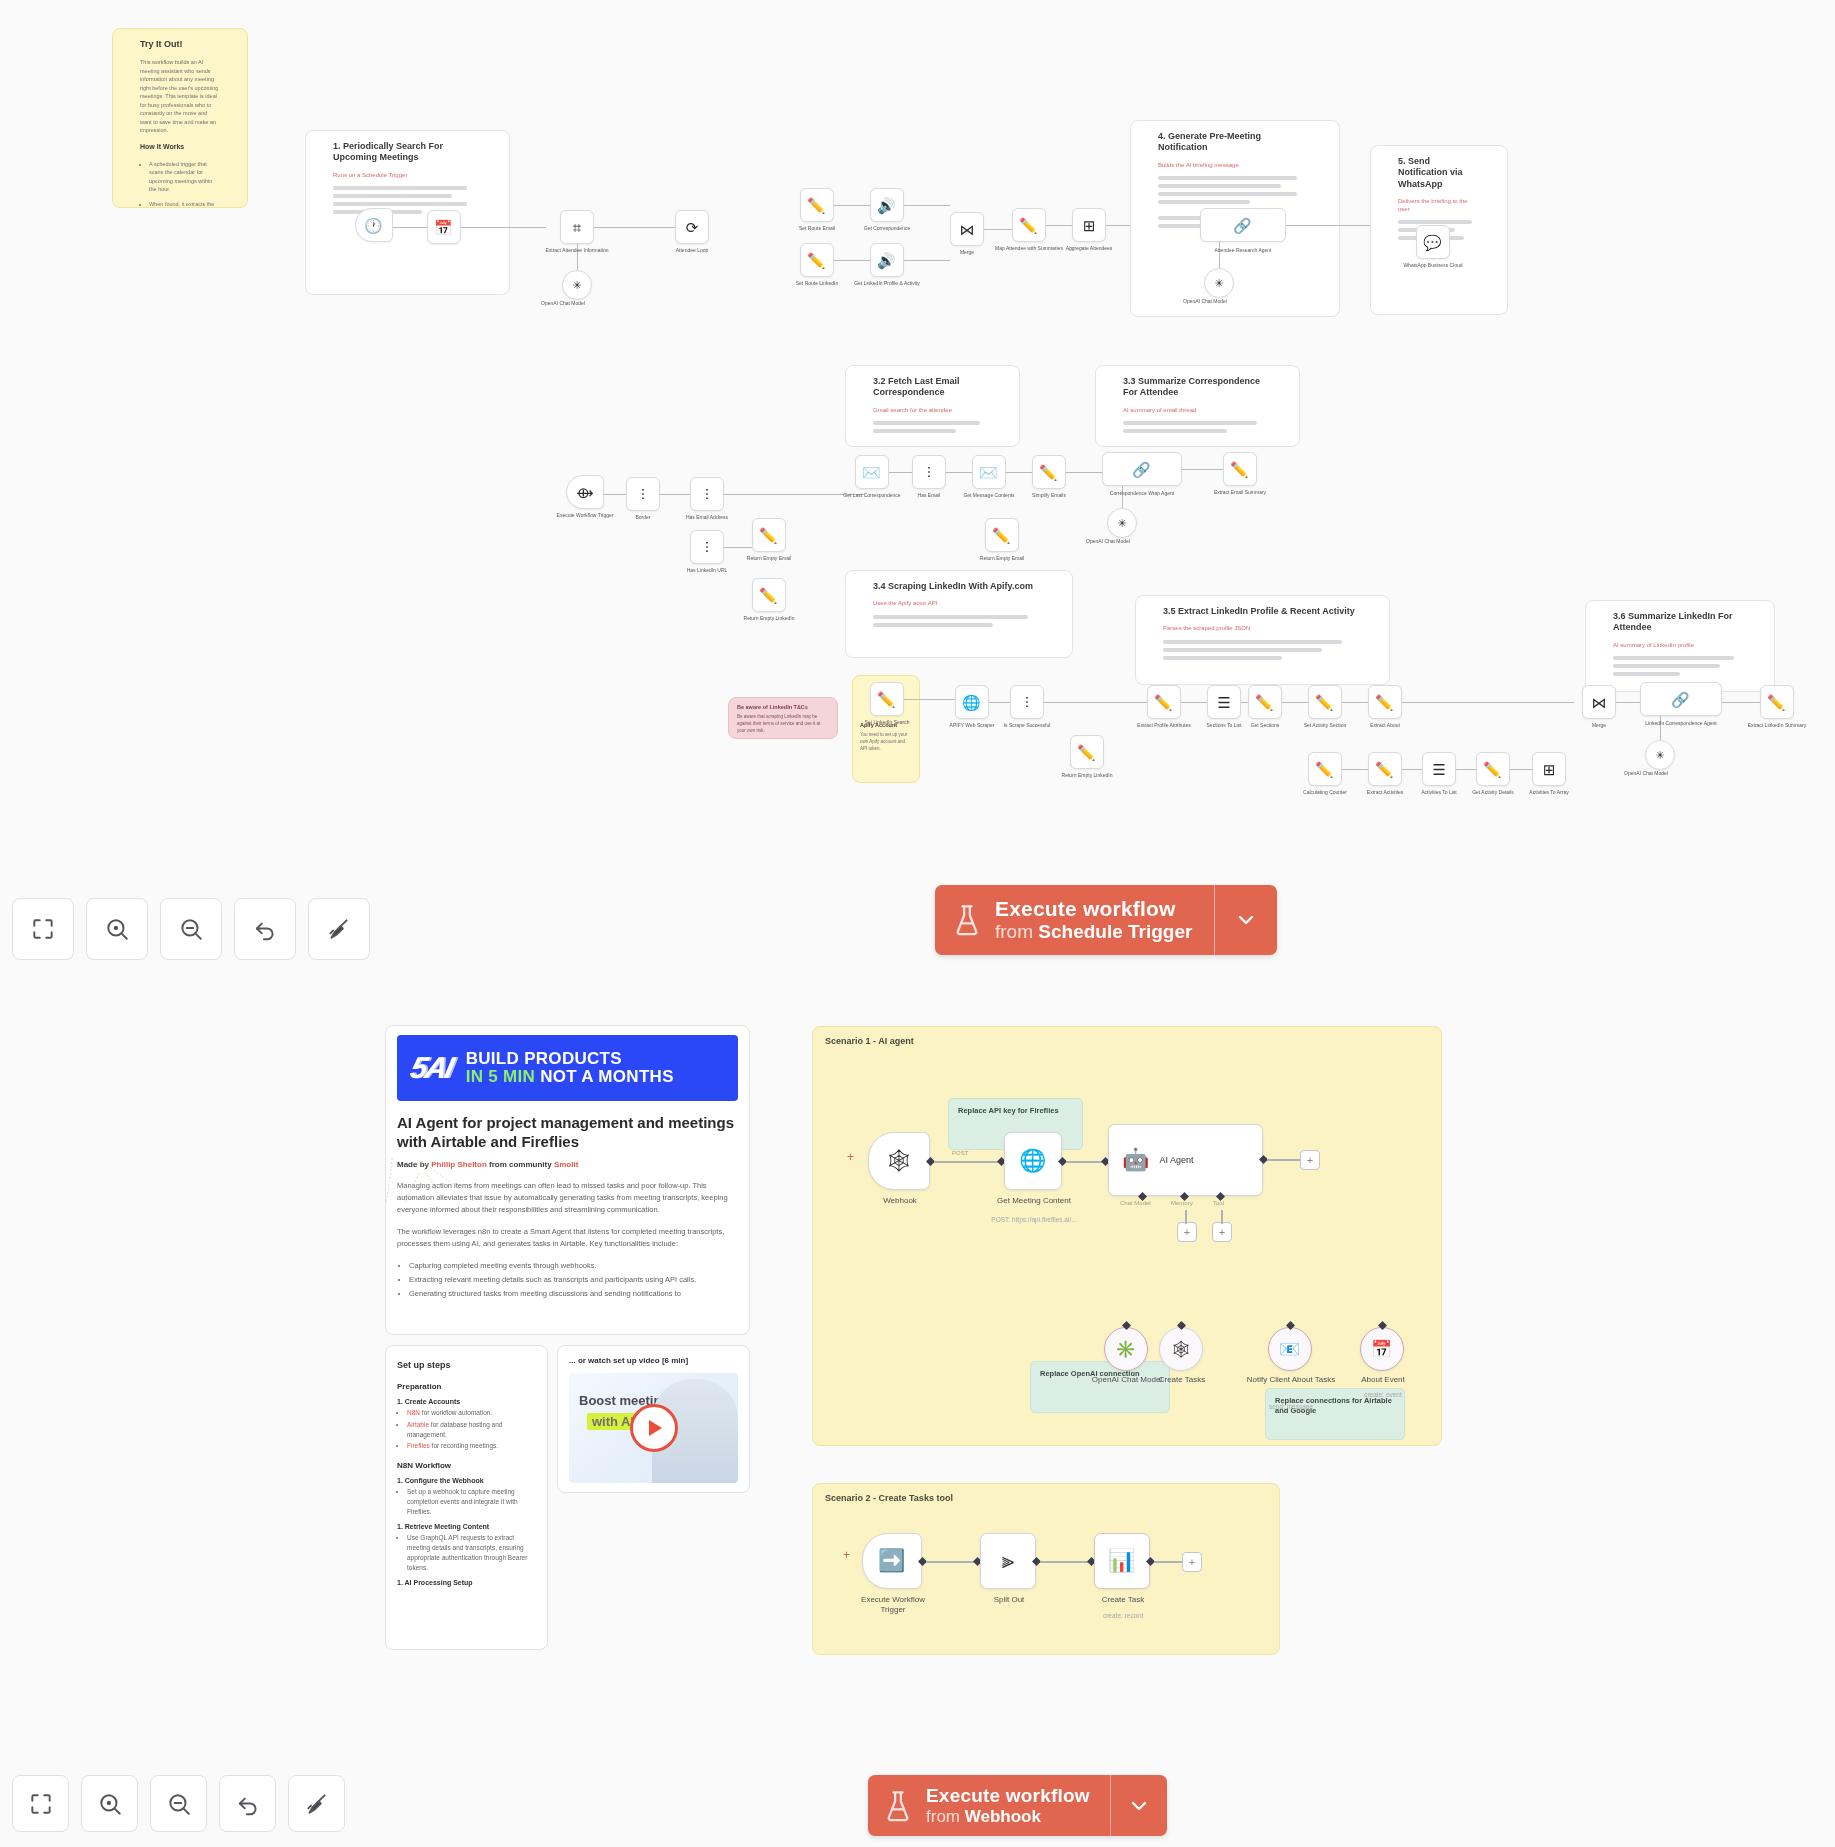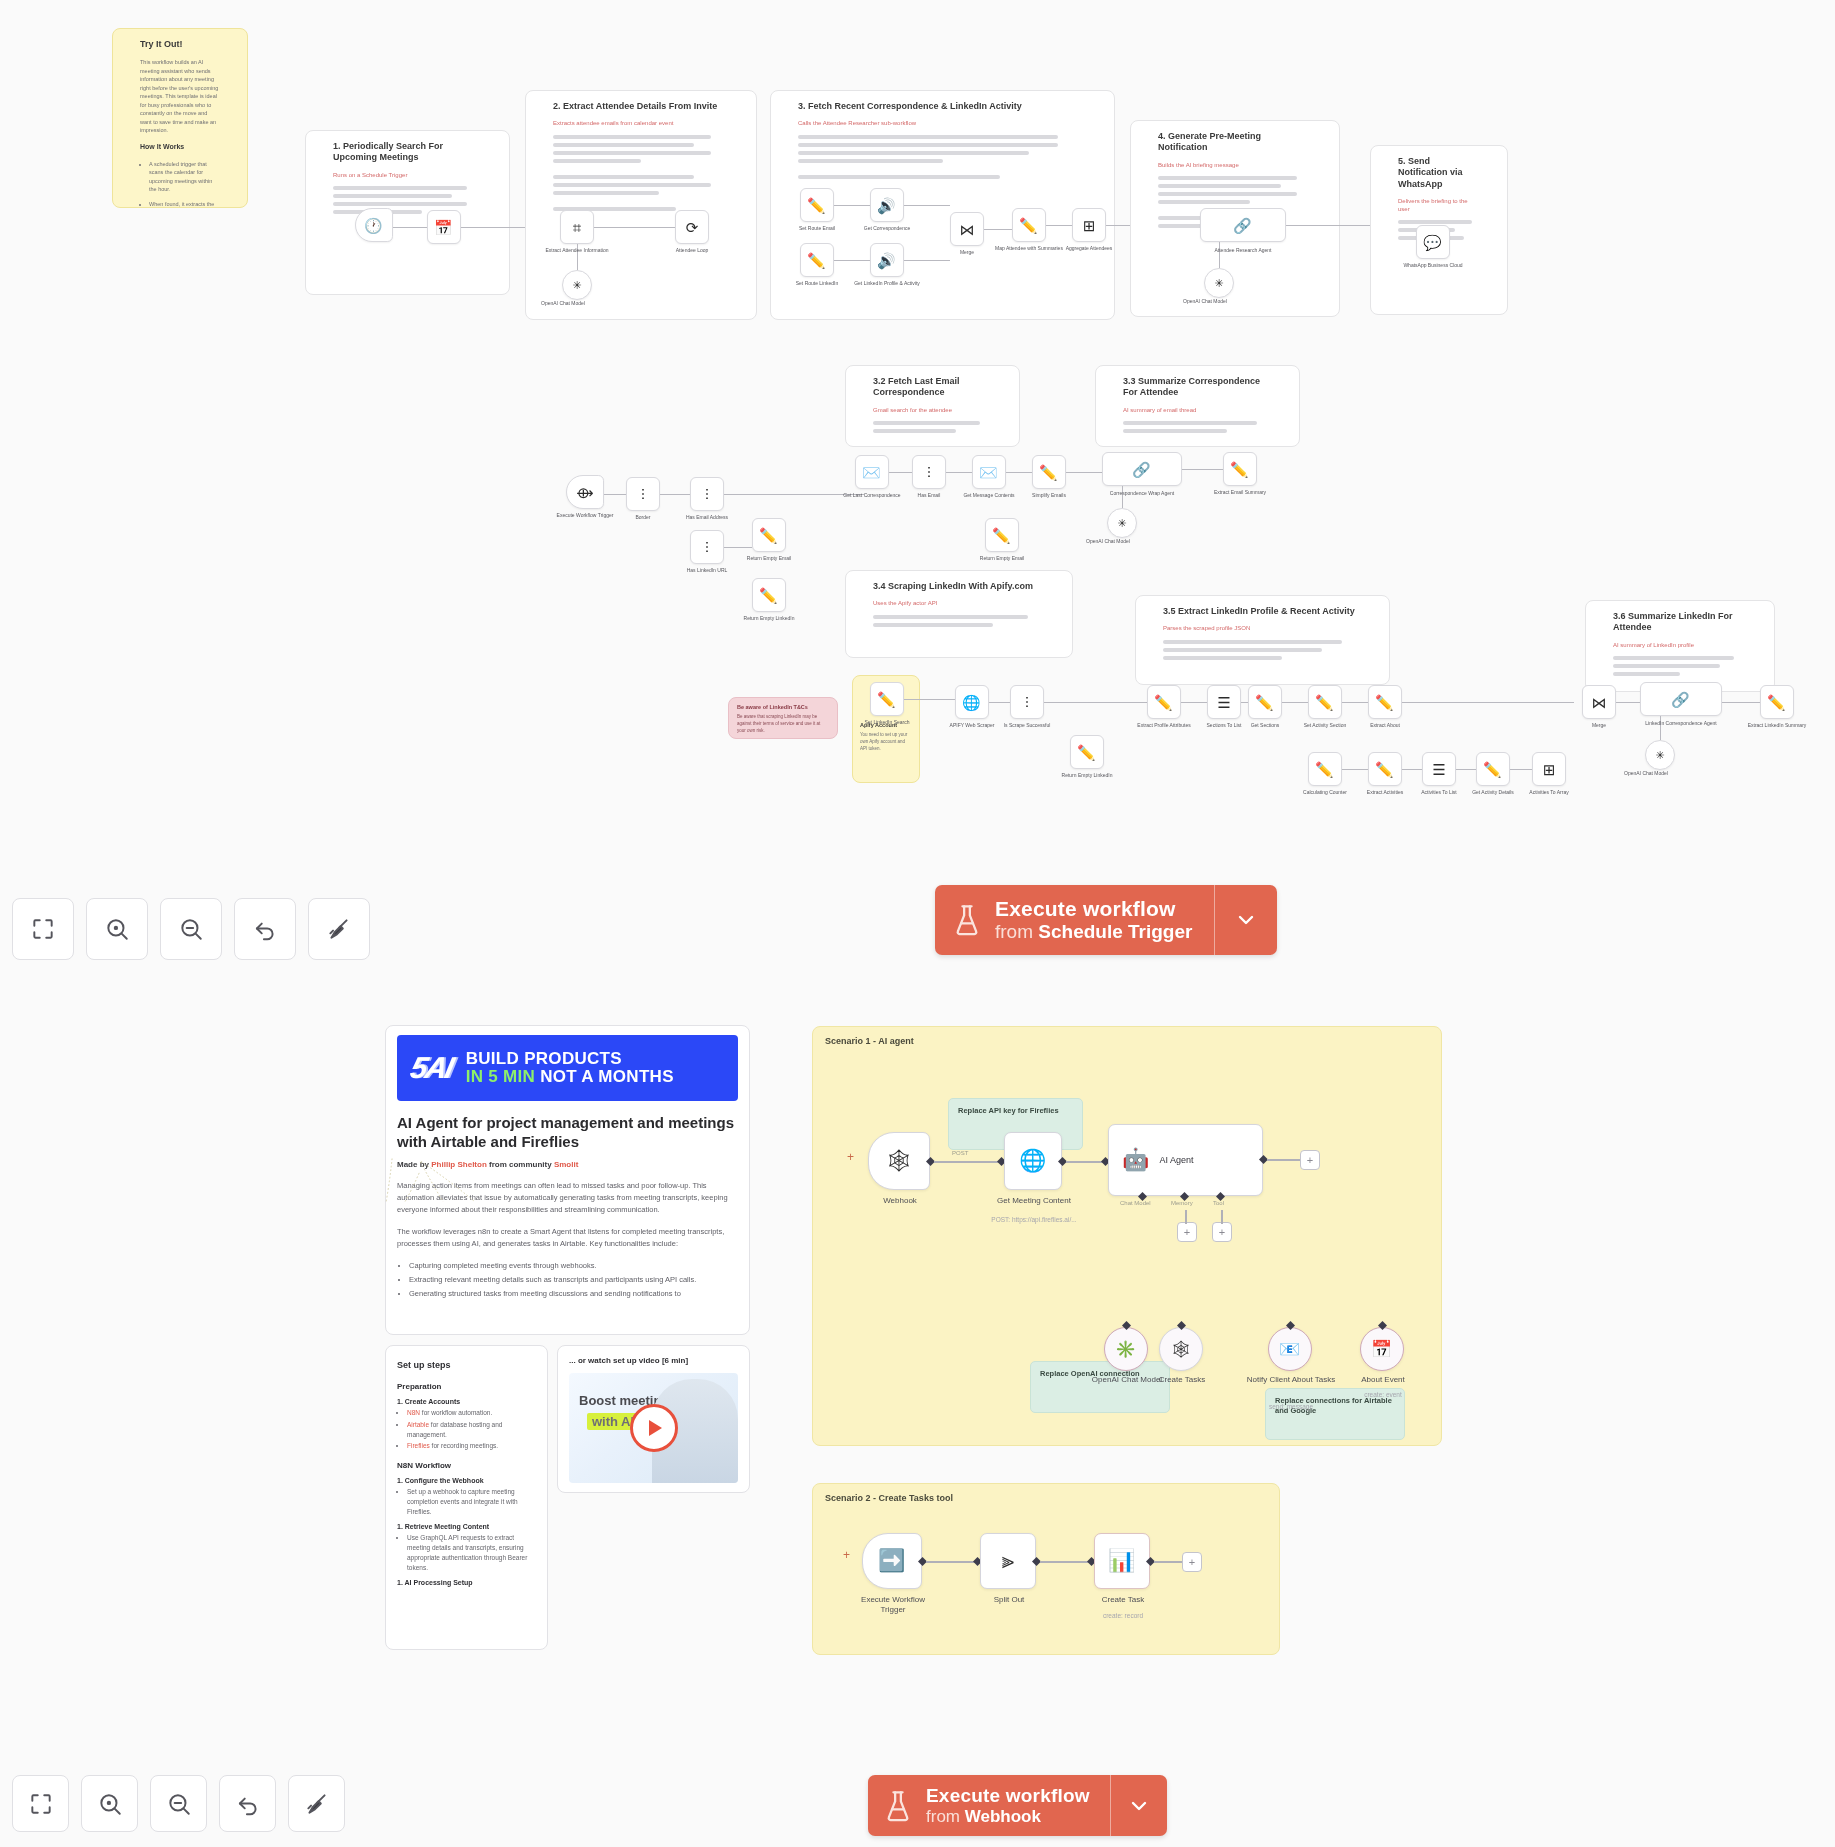--- a/index.html
+++ b/index.html
@@ -153,63 +153,35 @@
   </div>
   <div class="node trigger" style="left:355px;top:208px;">
       <span class="gl">🕐</span>
     </div>
   <div class="node" style="left:427px;top:210px;">
       <span class="gl">📅</span>
     </div>
   <div class="wire" style="left:393px;top:227px;width:34px;"></div>
   <div class="wire" style="left:461px;top:227px;width:85px;"></div>
 
-  <div class="note note-white" style="left:525px;top:90px;width:232px;height:230px;">
-    <div class="pad">
-      <h4>2. Extract Attendee Details From Invite</h4>
-      <div class="sub">Extracts attendee emails from calendar event</div>
-      <div class="blurline w90"></div>
-        <div class="blurline w80"></div>
-      <div class="blurline w90"></div>
-        <div class="blurline w50"></div>
-      <div style="height:8px"></div>
-      <div class="blurline w80"></div>
-        <div class="blurline w90"></div>
-      <div class="blurline w60"></div>
-      <div style="height:8px"></div>
-      <div class="blurline w70"></div>
-    </div>
-  </div>
   <div class="node" style="left:560px;top:210px;">
       <span class="gl">⌗</span>
     </div>
   <div class="node" style="left:675px;top:210px;">
       <span class="gl">⟳</span>
     </div>
   <div class="node round" style="left:562px;top:270px;">
       <span class="gl" style="font-size:11px">✳</span>
     </div>
   <div class="wire" style="left:594px;top:227px;width:81px;"></div>
   <div class="wire v" style="left:577px;top:244px;height:26px;"></div>
   <div class="nlabel" style="left:541px;top:247px;">Extract Attendee Information</div>
   <div class="nlabel" style="left:656px;top:247px;">Attendee Loop</div>
   <div class="nlabel" style="left:527px;top:300px;">OpenAI Chat Model</div>
 
-  <div class="note note-white" style="left:770px;top:90px;width:345px;height:230px;">
-    <div class="pad">
-      <h4>3. Fetch Recent Correspondence &amp; LinkedIn Activity</h4>
-      <div class="sub">Calls the Attendee Researcher sub-workflow</div>
-      <div class="blurline w90"></div>
-        <div class="blurline w90"></div>
-      <div class="blurline w80"></div>
-        <div class="blurline w50"></div>
-      <div style="height:8px"></div>
-      <div class="blurline w70"></div>
-    </div>
-  </div>
   <div class="node" style="left:800px;top:188px;">
       <span class="gl">✏️</span>
     </div>
   <div class="node" style="left:870px;top:188px;">
       <span class="gl">🔊</span>
     </div>
   <div class="node" style="left:800px;top:243px;">
       <span class="gl">✏️</span>
     </div>
   <div class="node" style="left:870px;top:243px;">

